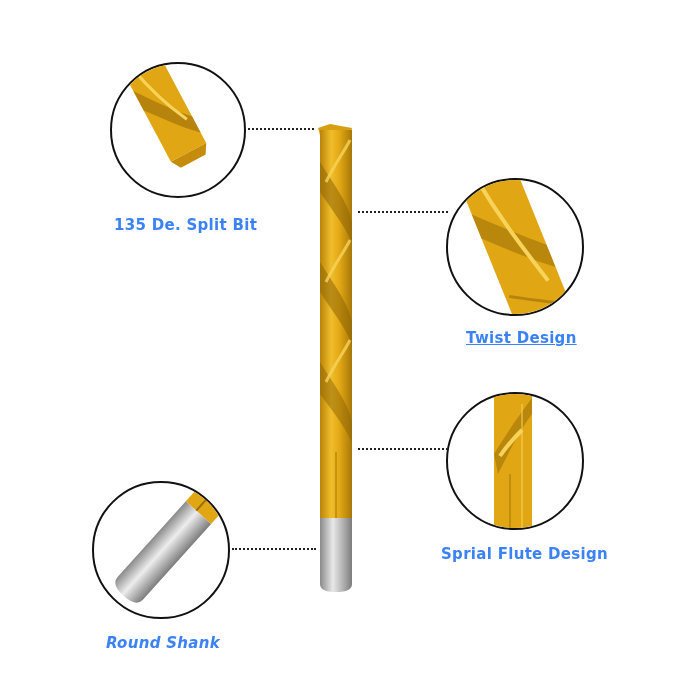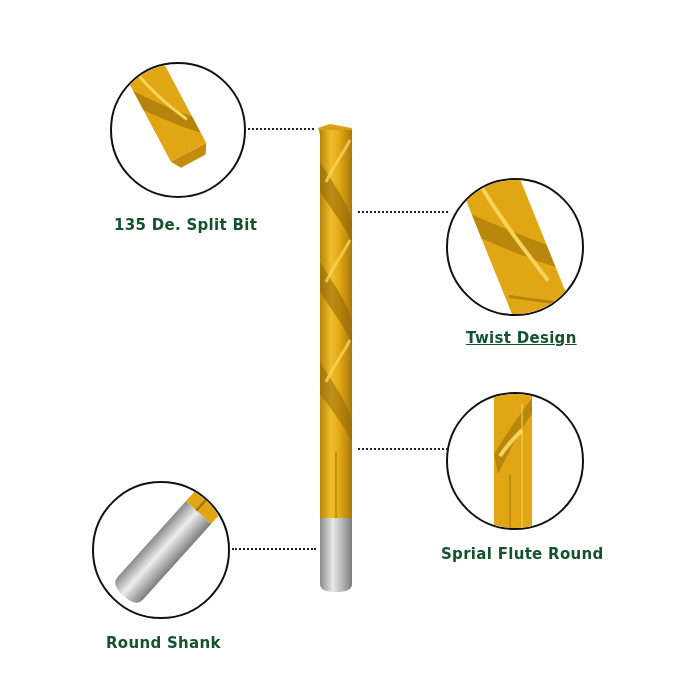--- a/index.html
+++ b/index.html
@@ -1,19 +1,19 @@
 <!DOCTYPE html>
 <html><head>
 <meta charset="utf-8">
 <style>
   html,body{margin:0;padding:0;background:#ffffff;}
   body{width:700px;height:700px;position:relative;overflow:hidden;font-family:"DejaVu Sans","Liberation Sans",sans-serif;}
   .abs{position:absolute;}
   .circle{position:absolute;border:2.5px solid #111;border-radius:50%;background:#fff;overflow:hidden;box-sizing:border-box;}
-  .label{position:absolute;font-weight:bold;font-size:15px;color:#14532d;white-space:nowrap;letter-spacing:0.3px;}
+  .label{position:absolute;font-weight:bold;font-size:15px;color:#3b82f6;white-space:nowrap;letter-spacing:0.3px;}
   .dots{position:absolute;height:0;border-top:2px dotted #222;}
   svg{display:block;}
 </style>
 </head>
 <body>
 
 <div class="abs" style="left:312px;top:122px;width:48px;height:472px;">
   <svg width="48" height="472" viewBox="0 0 48 472">
     <defs>
       <linearGradient id="goldG" x1="0" x2="1" y1="0" y2="0">
@@ -75,32 +75,32 @@
 <div class="circle" style="left:446px;top:392px;width:138px;height:138px;">
   <svg width="138" height="138" viewBox="0 0 138 138">
     <rect x="46" y="0" width="38" height="138" fill="#E0A614"></rect>
     <path d="M46 60 C58 40 72 20 84 4 L84 20 C72 36 60 60 50 80 Z" fill="#9A6E08" opacity="0.55"></path>
     <path d="M52 62 C60 50 66 44 74 36" stroke="#F7D35A" stroke-width="4" fill="none"></path>
     <line x1="62" y1="80" x2="62" y2="138" stroke="#9A6E08" stroke-width="1.5" opacity="0.6"></line>
     <line x1="74" y1="10" x2="74" y2="138" stroke="#F7D35A" stroke-width="1.5" opacity="0.7"></line>
   </svg>
 </div>
 <div class="dots" style="left:358px;top:448px;width:90px;"></div>
-<div class="label" style="left:441px;top:545px;">Sprial Flute Round</div>
+<div class="label" style="left:441px;top:545px;">Sprial Flute Design</div>
 
 <div class="circle" style="left:92px;top:481px;width:138px;height:138px;">
   <svg width="138" height="138" viewBox="0 0 138 138">
     <defs>
       <linearGradient id="steelC" x1="0" x2="1" y1="0" y2="0">
         <stop offset="0" stop-color="#8A8A8A"></stop>
         <stop offset="0.45" stop-color="#EDEDED"></stop>
         <stop offset="1" stop-color="#7C7C7C"></stop>
       </linearGradient>
     </defs>
     <g transform="rotate(42 69 69)">
       <rect x="52" y="-20" width="34" height="36" fill="#E0A614"></rect>
       <path d="M52 16 L86 16 L86 118 Q86 128 69 128 Q52 128 52 118 Z" fill="url(#steelC)"></path>
       <line x1="66" y1="-20" x2="66" y2="16" stroke="#9A6E08" stroke-width="2"></line>
     </g>
   </svg>
 </div>
 <div class="dots" style="left:232px;top:548px;width:84px;"></div>
-<div class="label" style="left:106px;top:634px;">Round Shank</div>
+<div class="label" style="left:106px;top:634px;font-style:italic;">Round Shank</div>
 
 </body></html>

